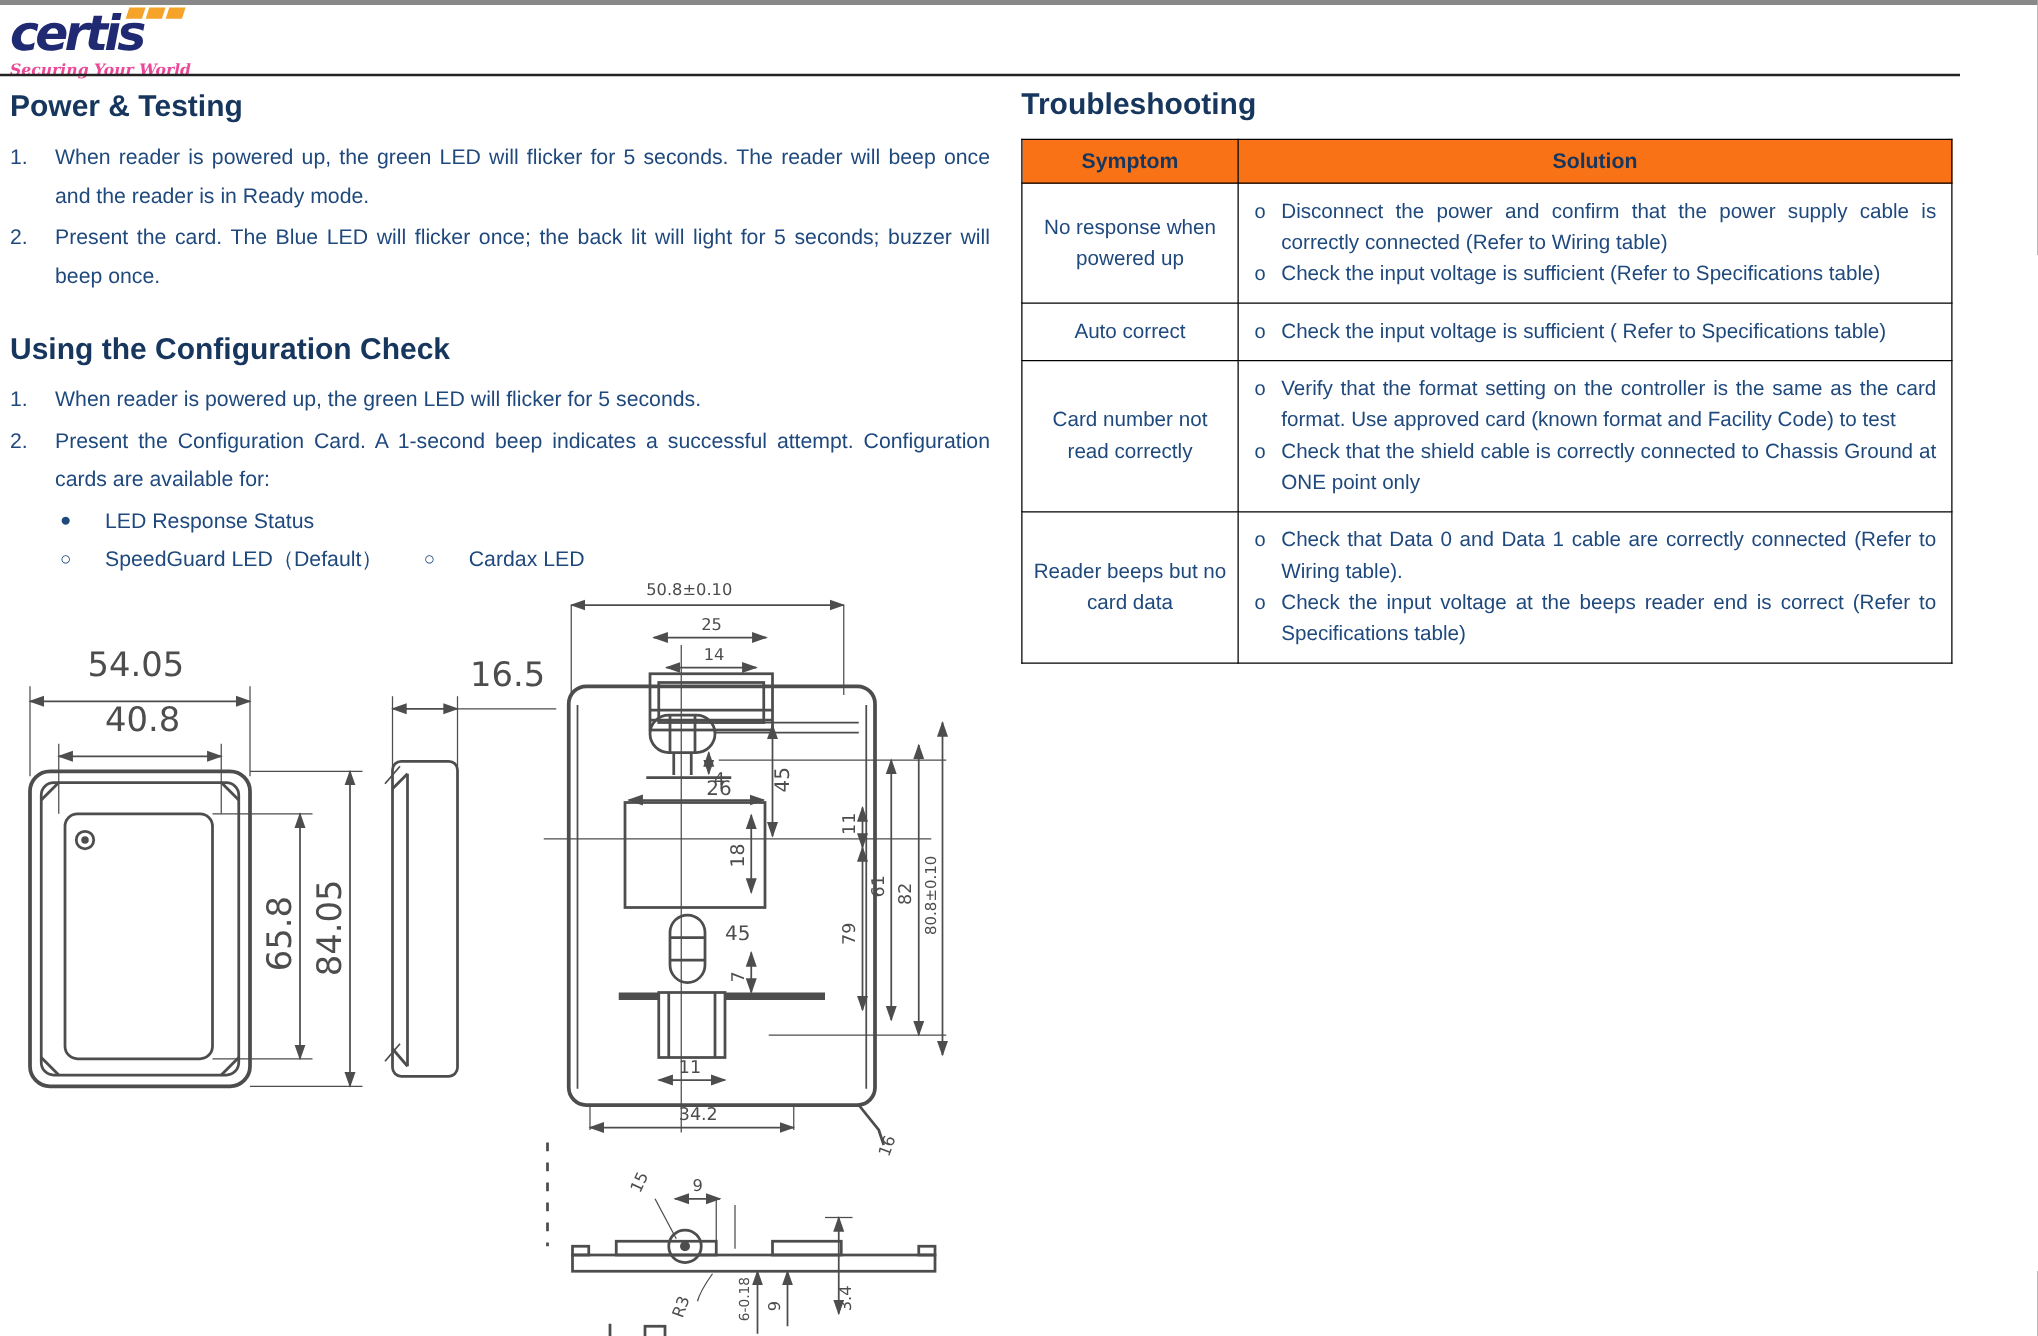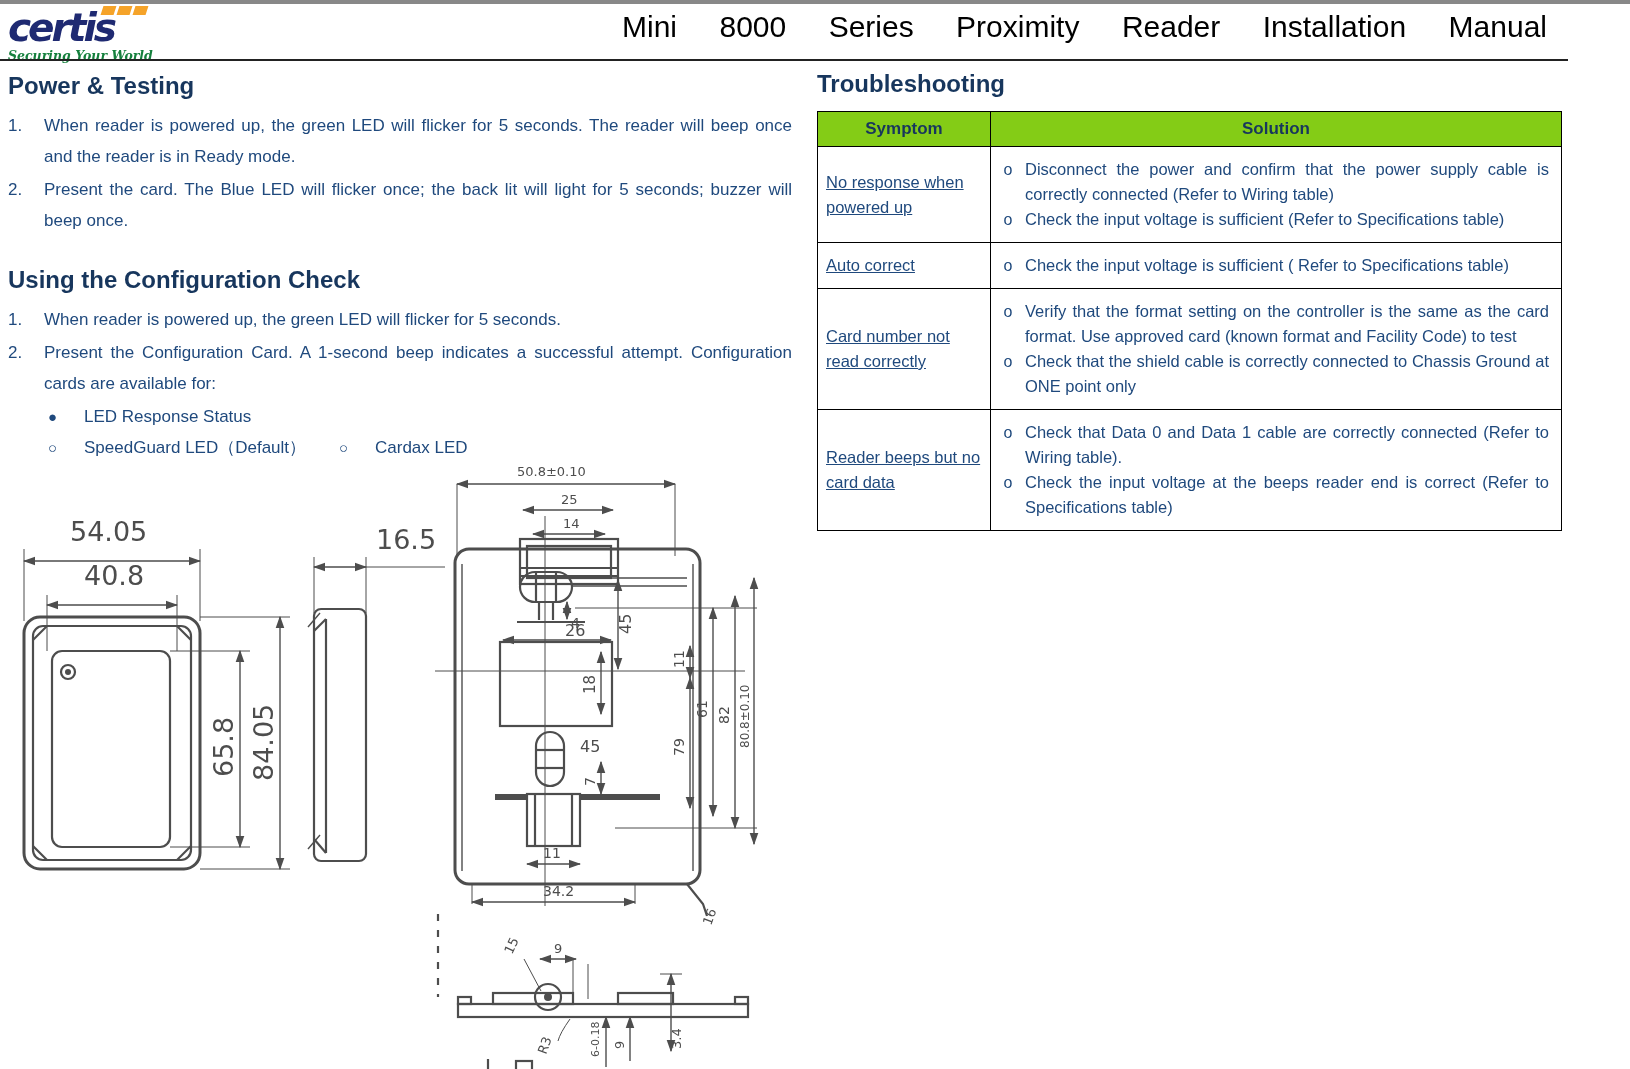--- a/index.html
+++ b/index.html
@@ -14,21 +14,21 @@
   .logo-squares { position:absolute; left:96px; top:0; display:flex; gap:3px; }
   .logo-squares i { display:block; width:13px; height:9px; background:#F5A329; transform:skewX(-18deg); }
   .logo-brand {
     position:absolute; left:2px; top:2px;
     font-family:"DejaVu Sans", sans-serif; font-weight:bold; font-style:italic;
     font-size:39px; letter-spacing:-3px; color:#1F2A72; line-height:1;
   }
   .logo-tagline {
     position:absolute; left:2px; top:42px;
     font-family:"DejaVu Serif", serif; font-style:italic; font-weight:bold;
-    font-size:12.5px; color:#15803d; letter-spacing:0px; white-space:nowrap;
+    font-size:12.5px; color:#ec4899; letter-spacing:0px; white-space:nowrap;
   }
   .doc-title {
     position:absolute; left:622px; top:6px; width:925px;
     font-size:30px; color:#000; text-align:justify;
     -moz-text-align-last:justify; text-align-last:justify; white-space:normal;
   }
   .header-rule { position:absolute; left:0; top:55px; width:1568px; height:2px; background:#222; }
 
   
   h2.sec { font-size:24px; font-weight:bold; color:#17365D; }
@@ -39,24 +39,24 @@
   .num-item .txt { flex:1; font-size:17px; line-height:31px; text-align:justify; }
   .bullet-row { display:flex; align-items:flex-start; margin-left:40px; }
   .bullet-row .blt { width:36px; flex:none; font-size:15px; line-height:31px; }
   .bullet-row .btxt { font-size:17px; line-height:31px; }
 
   
   .right-col { position:absolute; left:817px; top:66px; width:752px; }
   table.ts { border-collapse:collapse; width:745px; margin-top:13px; table-layout:fixed; }
   table.ts th, table.ts td { border:1.6px solid #000; vertical-align:middle; }
   table.ts th {
-    height:35px; background:#84cc16; color:#17365D; font-size:17px; font-weight:bold; text-align:center;
+    height:35px; background:#f97316; color:#17365D; font-size:17px; font-weight:bold; text-align:center;
   }
   col.c-symptom { width:173px; }
-  td.symptom { text-align:left; font-size:16.5px; line-height:25px; padding:6px 8px;text-decoration:underline; }
+  td.symptom { text-align:center; font-size:16.5px; line-height:25px; padding:6px 8px; }
   td.solution { padding:10px 12px 10px 0; }
   .sol { display:flex; }
   .sol .mk { flex:none; width:34px; text-align:center; font-size:16px; line-height:25px; }
   .sol .sv { flex:1; font-size:16.5px; line-height:25px; text-align:justify; }
 
   
   svg.draw { position:absolute; overflow:visible; }
   svg.draw text { font-family:"DejaVu Sans", sans-serif; fill:#4d4d4d; }
   .ln  { stroke:#4d4d4d; fill:none; }
   .thick { stroke-width:3px; }
@@ -72,21 +72,20 @@
 
   <div class="logo">
     <div class="logo-squares">
         <i></i>
         <i></i>
         <i></i>
       </div>
     <div class="logo-brand">certis</div>
     <div class="logo-tagline">Securing Your World</div>
   </div>
-  <div class="doc-title">Mini 8000 Series Proximity Reader Installation Manual</div>
   <div class="header-rule"></div>
 
   <div class="left-col">
 
     <h2 class="sec">Power &amp; Testing</h2>
     <div class="num-list">
       <div class="num-item">
         <span class="num">1.</span>
         <span class="txt">When reader is powered up, the green LED will flicker for 5 seconds. The reader will beep once and the reader is in Ready mode.</span>
       </div>

